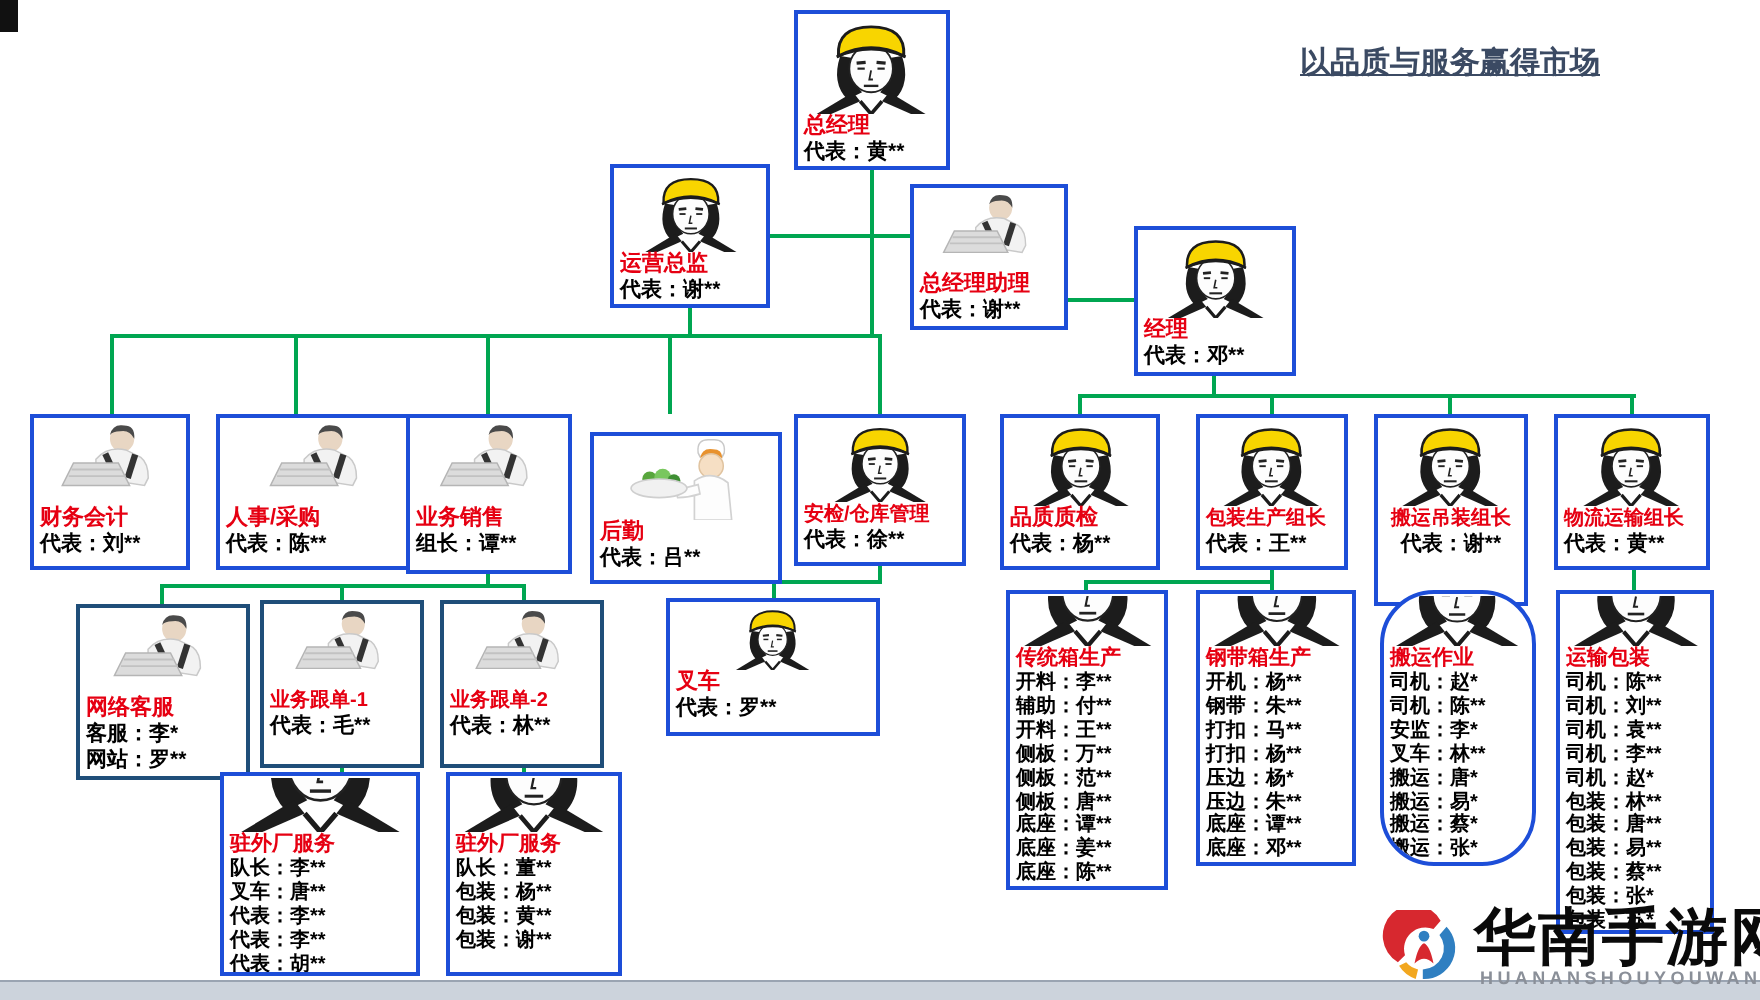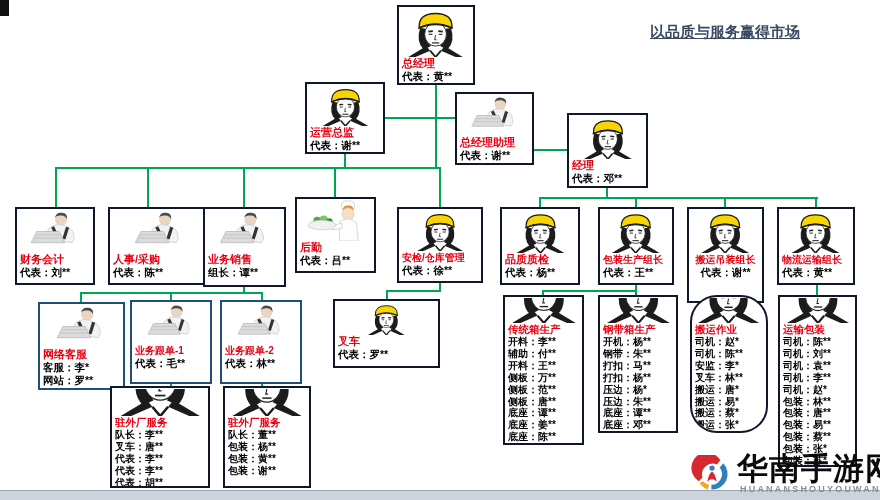--- a/index.html
+++ b/index.html
@@ -20,21 +20,21 @@
     position:absolute; left:650px; top:22px; z-index:3; text-align:left;
   }
   .slogan div {
     font-size:15px; font-weight:600; color:#3b4a63; line-height:20px;
     text-decoration:underline; white-space:nowrap;
   }
 
   .conn { position:absolute; background:#00a651; z-index:1; }
 
   .org-box {
-    position:absolute; background:#fff; border:2px solid #0f172a; z-index:2;
+    position:absolute; background:#fff; border:2px solid #1d4ed8; z-index:2;
     display:flex; flex-direction:column; overflow:hidden;
   }
   .org-box.navy { border-color:#1f4e79; }
   .img-wrap { width:100%; flex:0 0 auto; overflow:hidden;
     display:flex; justify-content:center; align-items:flex-end; padding-top:1px; }
   .img-wrap svg { width:88%; height:100%; display:block; }
   .box-title {
     font-weight:bold; color:#e60012; font-size:11px; line-height:13px;
     padding:0 3px; white-space:nowrap;
   }
@@ -228,21 +228,21 @@
     <path d="M29 18 L35 31" stroke="#333" stroke-width="3.4"></path>
     <path d="M45 18.5 L41 31" stroke="#333" stroke-width="3.4"></path>
     <polygon points="12,23 36,23 42,35 6,35" fill="#dcdcdc" stroke="#b5b5b5" stroke-width="0.8"></polygon>
     <line x1="11" y1="26.5" x2="38" y2="26.5" stroke="#c2c2c2"></line>
     <line x1="9.5" y1="30" x2="40" y2="30" stroke="#c2c2c2"></line>
   </svg>
         </div>
         <div class="box-title">业务销售</div>
         <div class="member">组长：谭**</div>
       </div>
-      <div class="org-box" style="left: 295px; top: 197px; width: 81px; height: 76px;">
+      <div class="org-box" style="left: 295px; top: 216px; width: 96px; height: 76px;">
         <div class="img-wrap" style="height: 42px;">
           <svg viewBox="0 0 64 44" preserveAspectRatio="xMidYMax meet">
     <path d="M38 8 Q37 0 45 1 Q53 0 52 8 L51 10 Q45 7 39 10 Z" fill="#fff" stroke="#c9c9c9" stroke-width="0.8"></path>
     <path d="M39 11 Q40 5 46 6 Q51 6 51 11 Q47 8 43 9 Q41 9 39 11 Z" fill="#e8922e"></path>
     <circle cx="45" cy="15" r="6.5" fill="#f6dfc4" stroke="#e0c39f" stroke-width="0.8"></circle>
     <path d="M36 23 Q45 17 54 24 L56 44 L36 44 Z" fill="#fdfdfd" stroke="#d2d2d2" stroke-width="0.9"></path>
     <path d="M38 25 Q30 27 26 28 L27 32 Q33 32 39 30 Z" fill="#fdfdfd" stroke="#d2d2d2" stroke-width="0.9"></path>
     <circle cx="12" cy="22" r="4" fill="#58a63c"></circle>
     <circle cx="19" cy="21" r="4.5" fill="#79c75e"></circle>
     <circle cx="25" cy="23" r="3.5" fill="#3f8f33"></circle>

